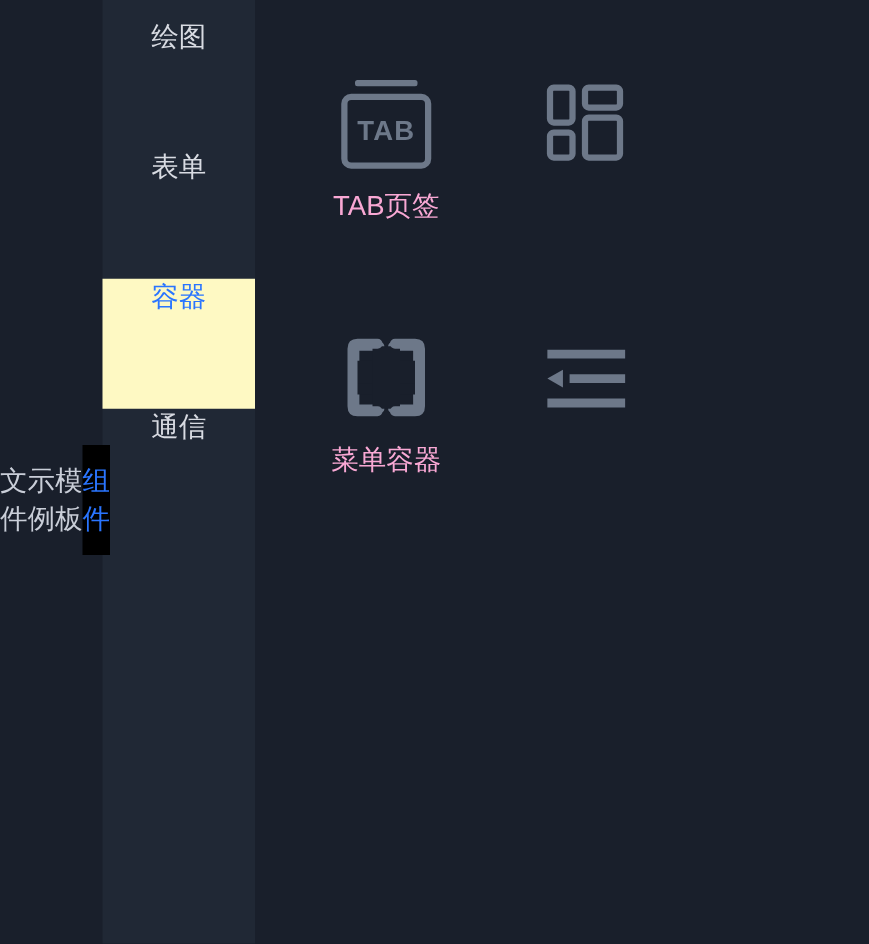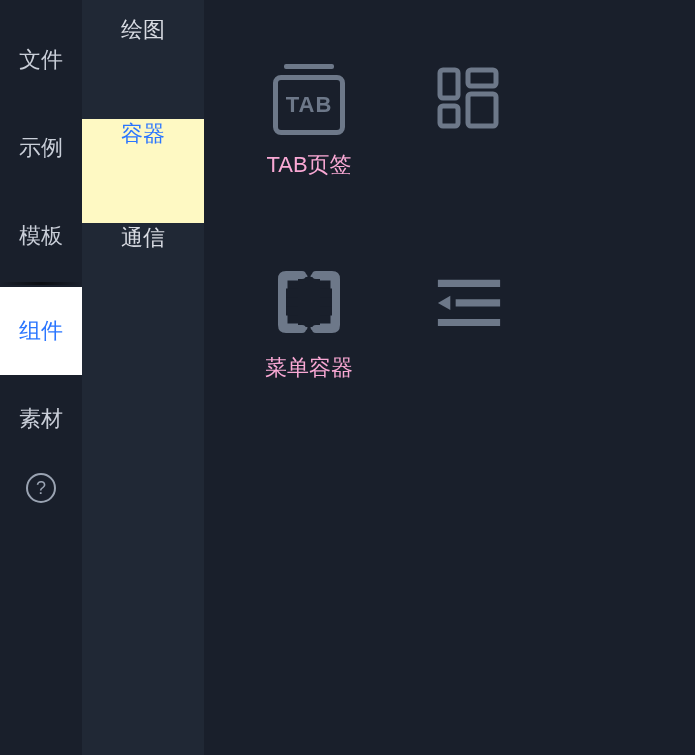--- a/index.html
+++ b/index.html
@@ -10,38 +10,38 @@
     font-family: "Microsoft YaHei", "PingFang SC", sans-serif;
     color: #9aa3b2;
     overflow: hidden;
     display: flex;
   }
 
   .left-nav {
     width: 82px;
     background: #191f2b;
     display: flex;
-    flex-direction: column;
-    align-items: center;
-    padding-top: 16px;
+    flex-direction: row;
+    align-items: center;
+    padding-top: 44px;
   }
   .left-nav .nav-item {
     width: 100%;
     height: 88px;
     display: flex;
     align-items: center;
     justify-content: center;
     font-size: 22px;
     color: #c9ced8;
     cursor: pointer;
     position: relative;
   }
   .left-nav .nav-item.active {
     color: #2a75ff;
-    background: #ffffff;
+    background: #000000;
   }
   .left-nav .divider {
     width: 100%;
     height: 3px;
     background: linear-gradient(to right, rgba(0,0,0,0) 0%, rgba(0,0,0,0.6) 50%, rgba(0,0,0,0) 100%);
     margin: 2px 0;
   }
   .left-nav .help {
     margin-top: 10px;
     width: 30px;
@@ -132,31 +132,31 @@
   <div class="nav-item">
       <span>示例</span>
     </div>
   <div class="nav-item">
       <span>模板</span>
     </div>
   <div class="divider"></div>
   <div class="nav-item active">
       <span>组件</span>
     </div>
-  <div class="nav-item">
-      <span>素材</span>
-    </div>
   <div class="help">
       <span>?</span>
     </div>
 </div>
 
 <div class="side-panel">
   <div class="side-item">
       <span>绘图</span>
+    </div>
+  <div class="side-item">
+      <span>表单</span>
     </div>
   <div class="side-item active">
       <span>容器</span>
     </div>
   <div class="side-item">
       <span>通信</span>
     </div>
 </div>
 
 <div class="main">

